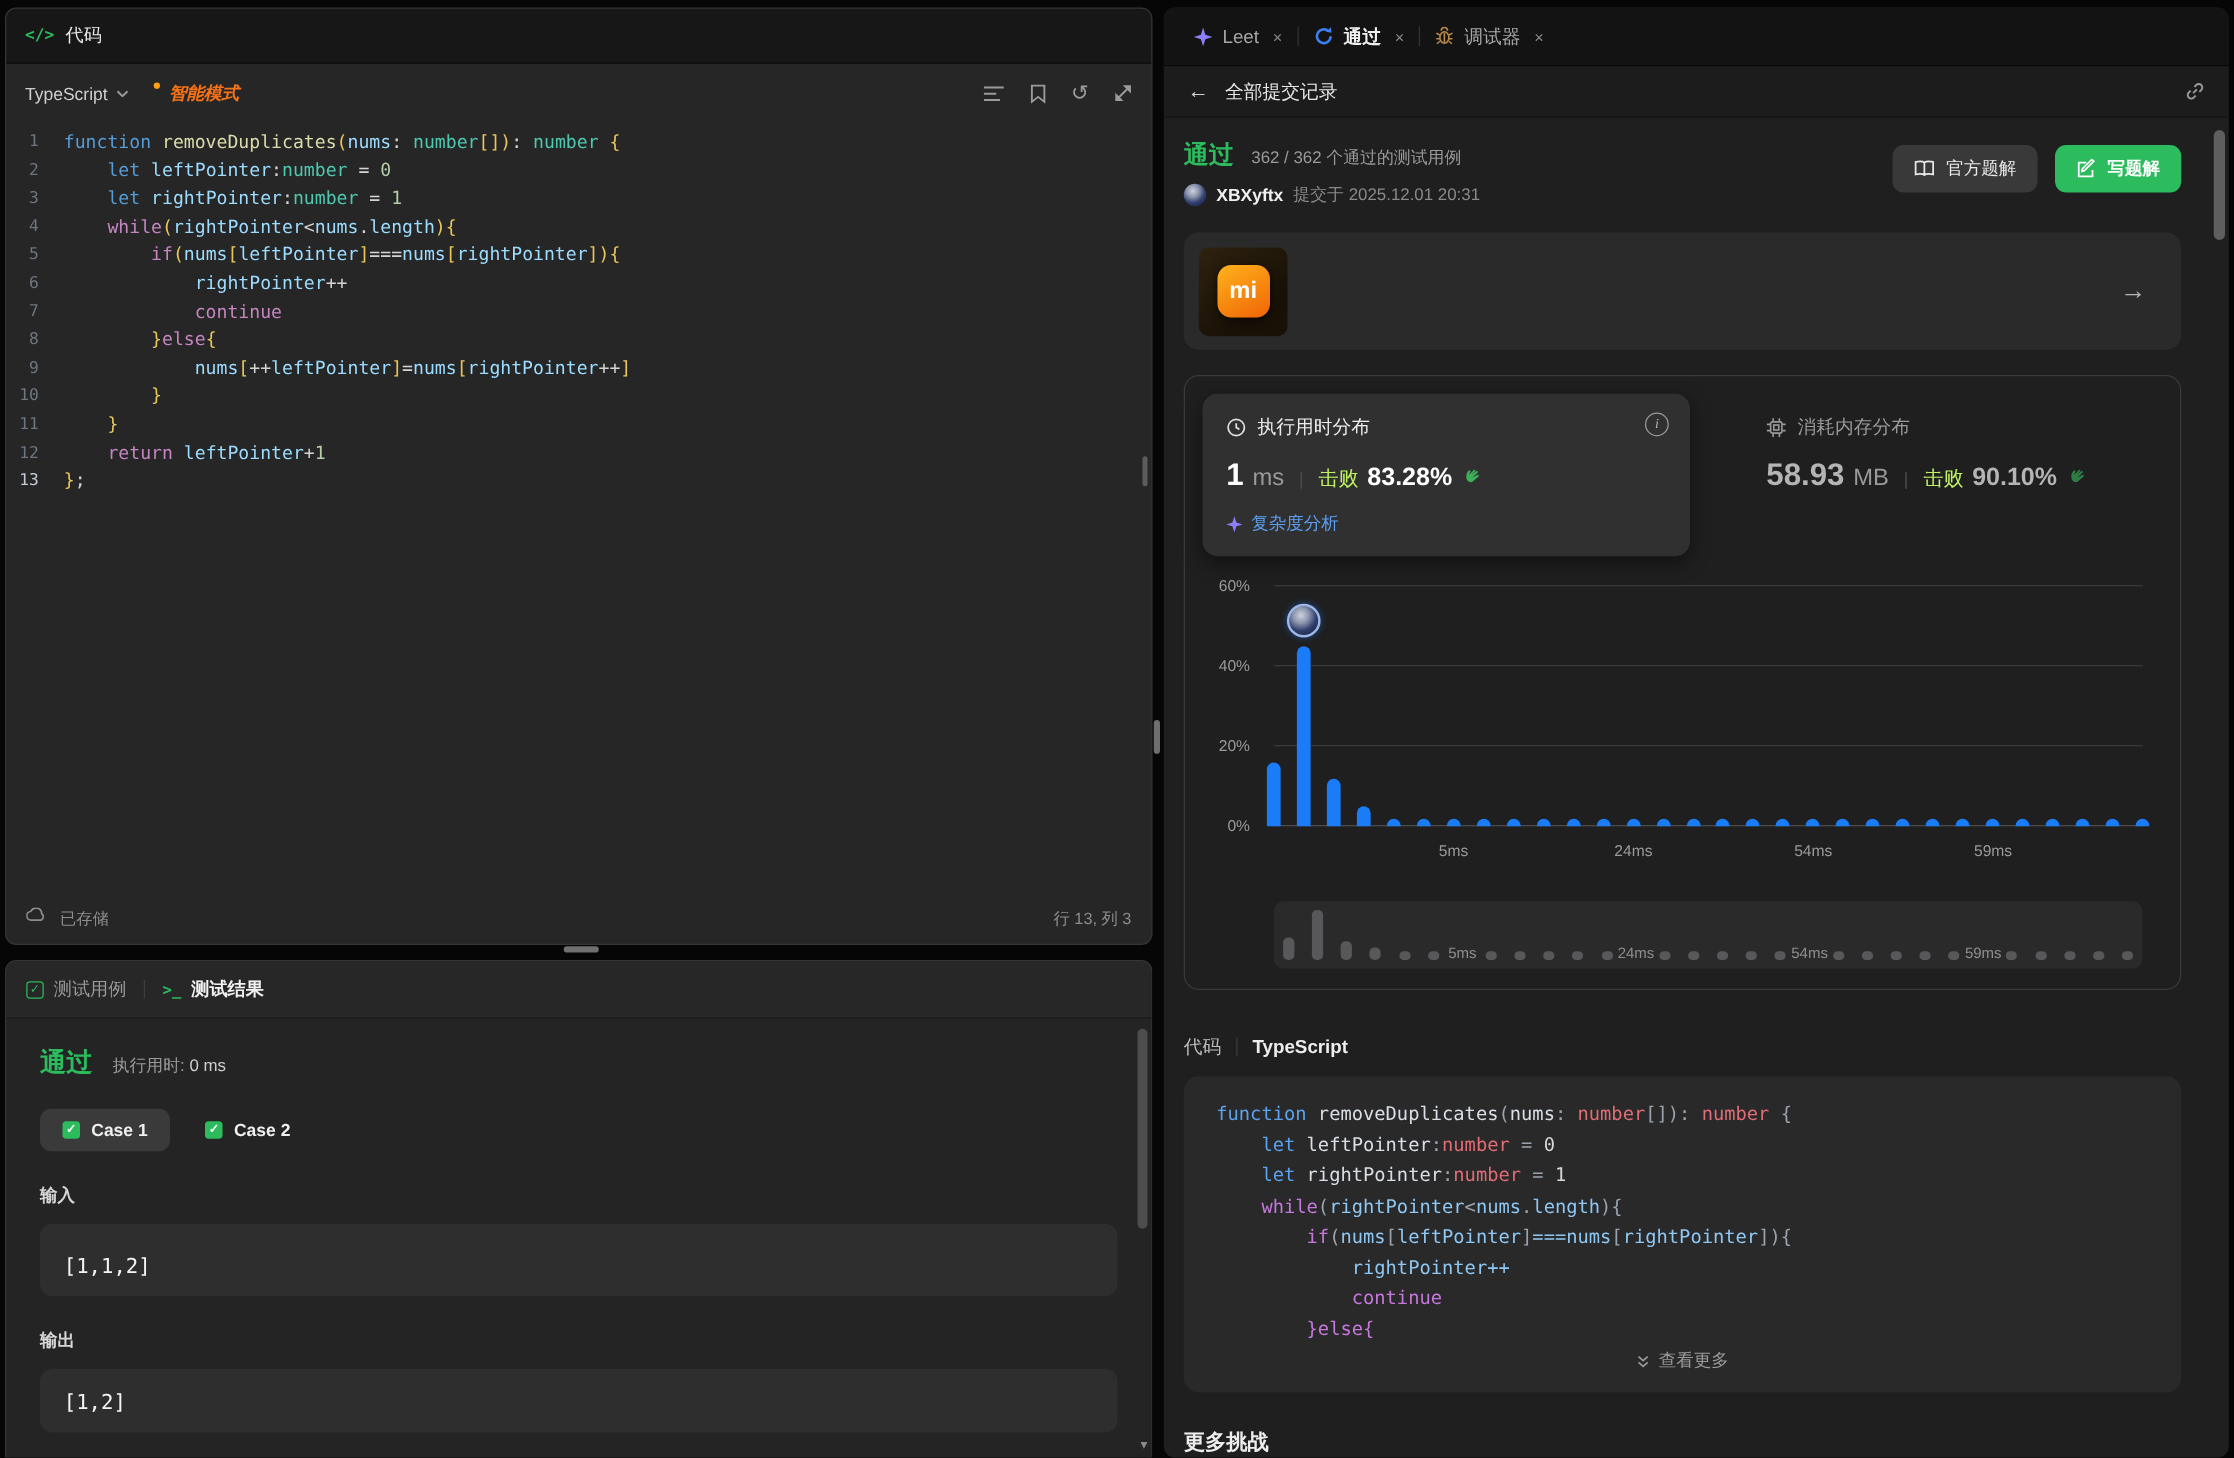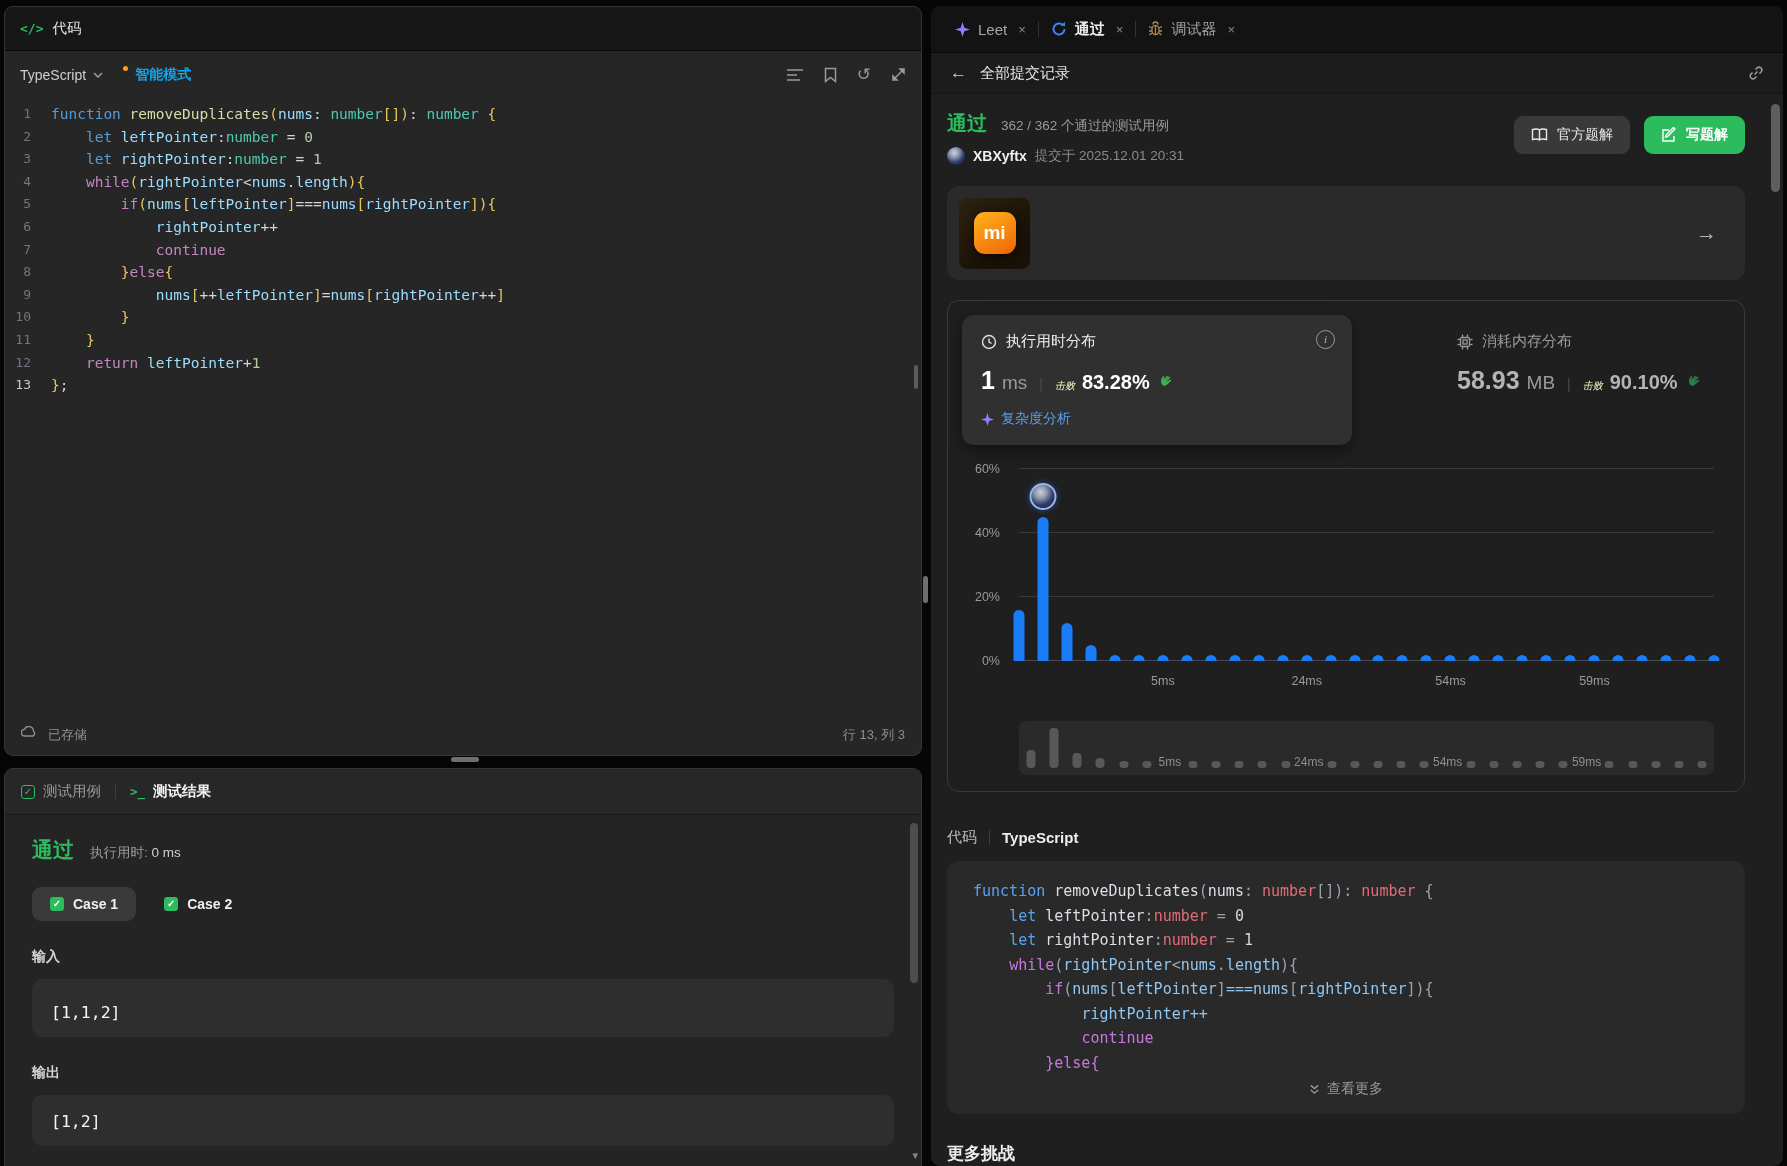--- a/index.html
+++ b/index.html
@@ -10,21 +10,21 @@
 
   
   .editor{position:absolute;left:4px;top:6px;width:918px;height:750px;background:#262627;
     border:1px solid #353536;border-radius:9px;overflow:hidden;}
   .ed-header{height:44px;background:#171718;display:flex;align-items:center;gap:9px;
     padding:0 15px;border-bottom:1px solid #0c0c0c;}
   .code-glyph{color:#2cbb5d;font-family:"DejaVu Sans Mono",monospace;font-size:13px;font-weight:bold;}
   .ed-title{color:#e8e8e8;font-size:14.5px;}
   .ed-toolbar{height:47px;display:flex;align-items:center;gap:20px;padding:0 15px;}
   .lang-select{display:flex;align-items:center;gap:7px;color:#cfcfcf;font-size:14px;cursor:pointer;}
-  .mode{display:flex;align-items:flex-start;gap:7px;color:#0ea5e9;font-size:14px;font-weight:bold;}
+  .mode{display:flex;align-items:flex-start;gap:7px;color:#f97316;font-size:14px;font-weight:bold;font-style:italic;}
   .mode-dot{width:5px;height:5px;border-radius:50%;background:#ffa116;}
   .tb-icons{margin-left:auto;display:flex;align-items:center;gap:20px;color:#9b9b9b;}
   .tb-icons .uicon{font-size:17px;line-height:1;color:#9b9b9b;}
   .code-area{position:relative;padding-top:5px;font-family:"DejaVu Sans Mono",monospace;font-size:14.5px;}
   .cl{display:flex;line-height:22.6px;height:22.6px;}
   .ln{width:46px;flex:0 0 46px;text-align:right;padding-right:20px;color:#6e7681;font-size:13px;}
   .ln-act{color:#c3ccd5;}
   .ct{white-space:pre;}
   .tk-k{color:#569cd6}.tk-fn{color:#dcdcaa}.tk-v{color:#9cdcfe}.tk-t{color:#4ec9b0}
   .tk-num{color:#b5cea8}.tk-kw{color:#c586c0}.tk-b{color:#e8c65c}.tk-o{color:#d4d4d4}.tk-w{color:#d4d4d4}
@@ -103,33 +103,33 @@
   .banner-logo{width:71px;height:71px;border-radius:8px;flex:0 0 71px;
     background:linear-gradient(140deg,#2e2210 0%,#191106 70%);display:flex;align-items:center;justify-content:center;}
   .mi-tile{width:42px;height:42px;border-radius:11px;background:linear-gradient(150deg,#ffb31c,#f06405);
     display:flex;align-items:center;justify-content:center;color:#fff;font-weight:bold;font-size:19px;
     box-shadow:0 2px 8px #000a;}
   .banner-title{color:#f2f2f2;font-size:16.5px;font-weight:bold;}
   .banner-sub{margin-top:9px;color:#9a9a9a;font-size:14px;}
   .banner-arrow{margin-left:auto;color:#b3b3b3;font-size:21px;margin-right:8px;}
 
   .details{margin-top:20px;border:1px solid #3a3a3b;border-radius:12px;padding:14px 14px 14px 14px;}
-  .stats-row{display:flex;align-items:stretch;gap:44px;}
+  .stats-row{display:flex;align-items:stretch;}
   .stat-card{position:relative;border-radius:12px;padding:17px 19px;}
   .stat-card.active{width:390px;background:#303031;box-shadow:0 5px 16px #0007;}
   .stat-card.dim{margin-left:42px;}
   .stat-title{display:flex;align-items:center;gap:9px;font-size:15px;color:#ececec;}
   .dim .stat-title{color:#9a9a9a;}
   .info-badge{position:absolute;right:17px;top:15px;width:19px;height:19px;border:1.5px solid #9a9a9a;
     border-radius:50%;color:#b5b5b5;font-size:11px;line-height:17px;text-align:center;font-family:"Liberation Serif",serif;font-style:italic;}
   .stat-value{display:flex;align-items:baseline;gap:7px;margin-top:15px;}
   .sv-big{color:#fff;font-size:25px;font-weight:bold;}
   .sv-unit{color:#9a9a9a;font-size:19px;}
   .sv-div{color:#4c4c4c;margin:0 5px;font-size:14px;}
-  .sv-beats{color:#fef9c3;font-size:10px;font-style:italic;}
+  .sv-beats{color:#bef264;font-size:16px;}
   .sv-pct{color:#fff;font-size:20px;font-weight:bold;}
   .dim .sv-big,.dim .sv-pct{color:#b4b4b4;}
   .clap{align-self:center;}
   .stat-link{display:flex;align-items:center;gap:7px;margin-top:15px;color:#5b9ff2;font-size:14px;cursor:pointer;}
 
   .chart{position:relative;height:242px;margin-top:12px;}
   .plot{position:absolute;left:57px;right:16px;top:12px;bottom:38px;}
   .gridline{position:absolute;left:0;right:0;height:1px;background:#39393a;}
   .gridline.base{background:#4b4b4c;}
   .ylabs{position:absolute;left:0;width:47px;top:12px;bottom:38px;}

